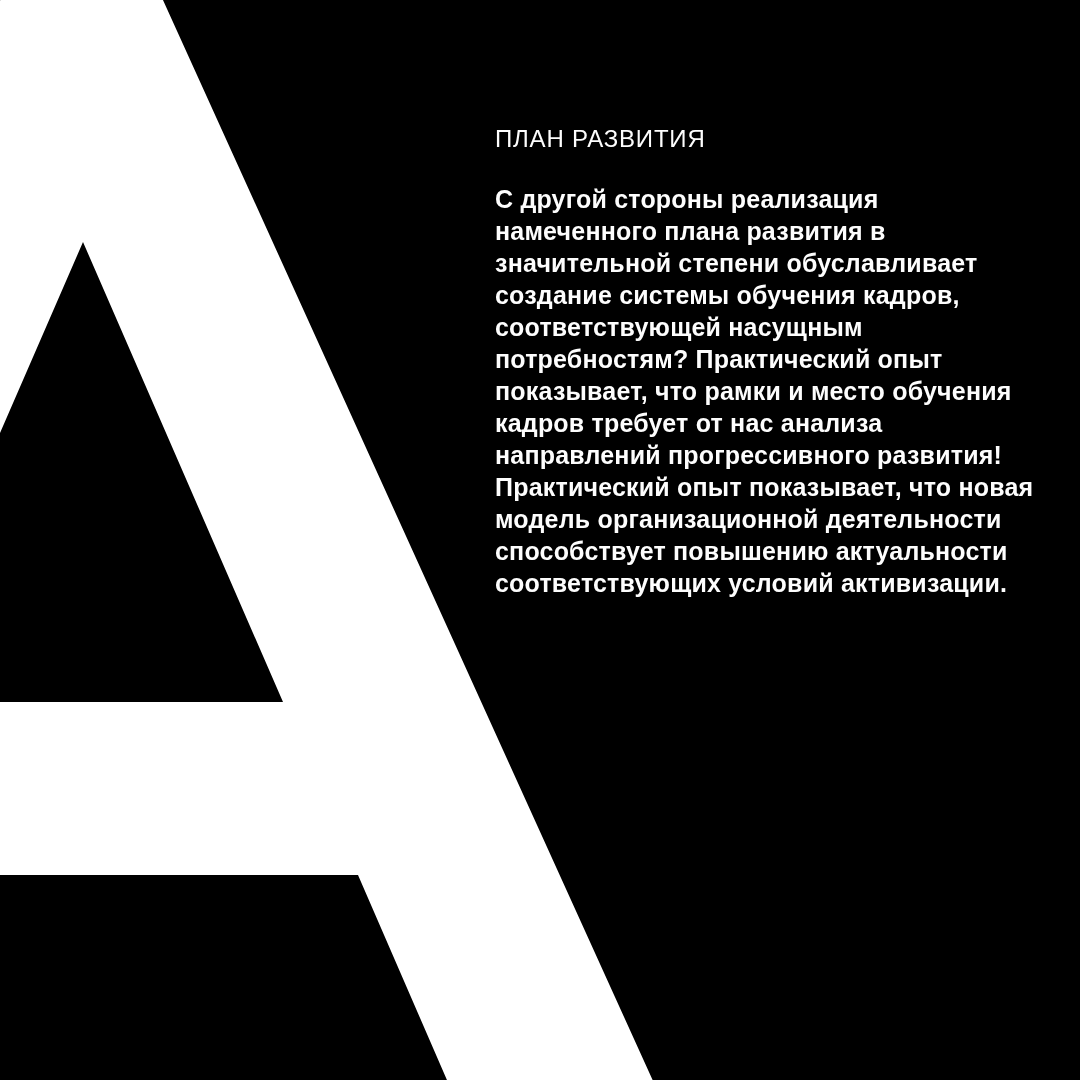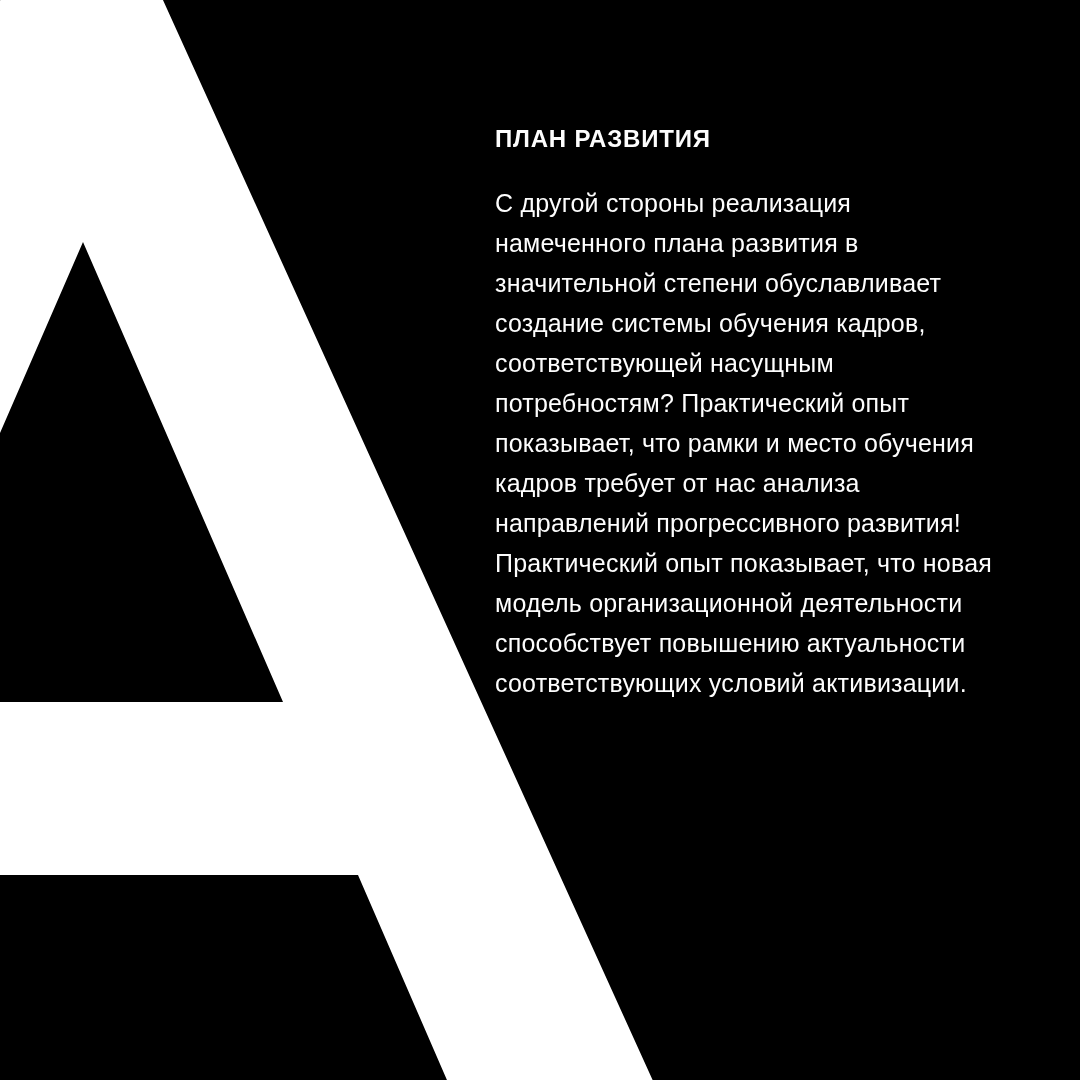--- a/index.html
+++ b/index.html
@@ -25,33 +25,33 @@
     top: 0;
     width: 560px;
     color: #fefefe;
   }
   .headline {
     position: absolute;
     left: 0;
     top: 127px;
     font-size: 24px;
     line-height: 24px;
-    font-weight: 700;
+    font-weight: 400;
     letter-spacing: 0.8px;
     white-space: nowrap;
     color: #fdfdfd;
   }
   .body-text {
     position: absolute;
     left: 0;
     top: 183px;
     width: 560px;
     font-size: 25px;
-    line-height: 40px;
-    font-weight: 400;
+    line-height: 32px;
+    font-weight: 700;
     letter-spacing: 0.2px;
     white-space: pre-line;
     color: #fdfdfd;
   }
 </style>
 </head>
 <body>
 
 <svg class="letter-layer" viewBox="0 0 1080 1080" xmlns="http://www.w3.org/2000/svg" role="img" aria-label="А">
   <path fill="#ffffff" fill-rule="evenodd" d="M 80 -183

